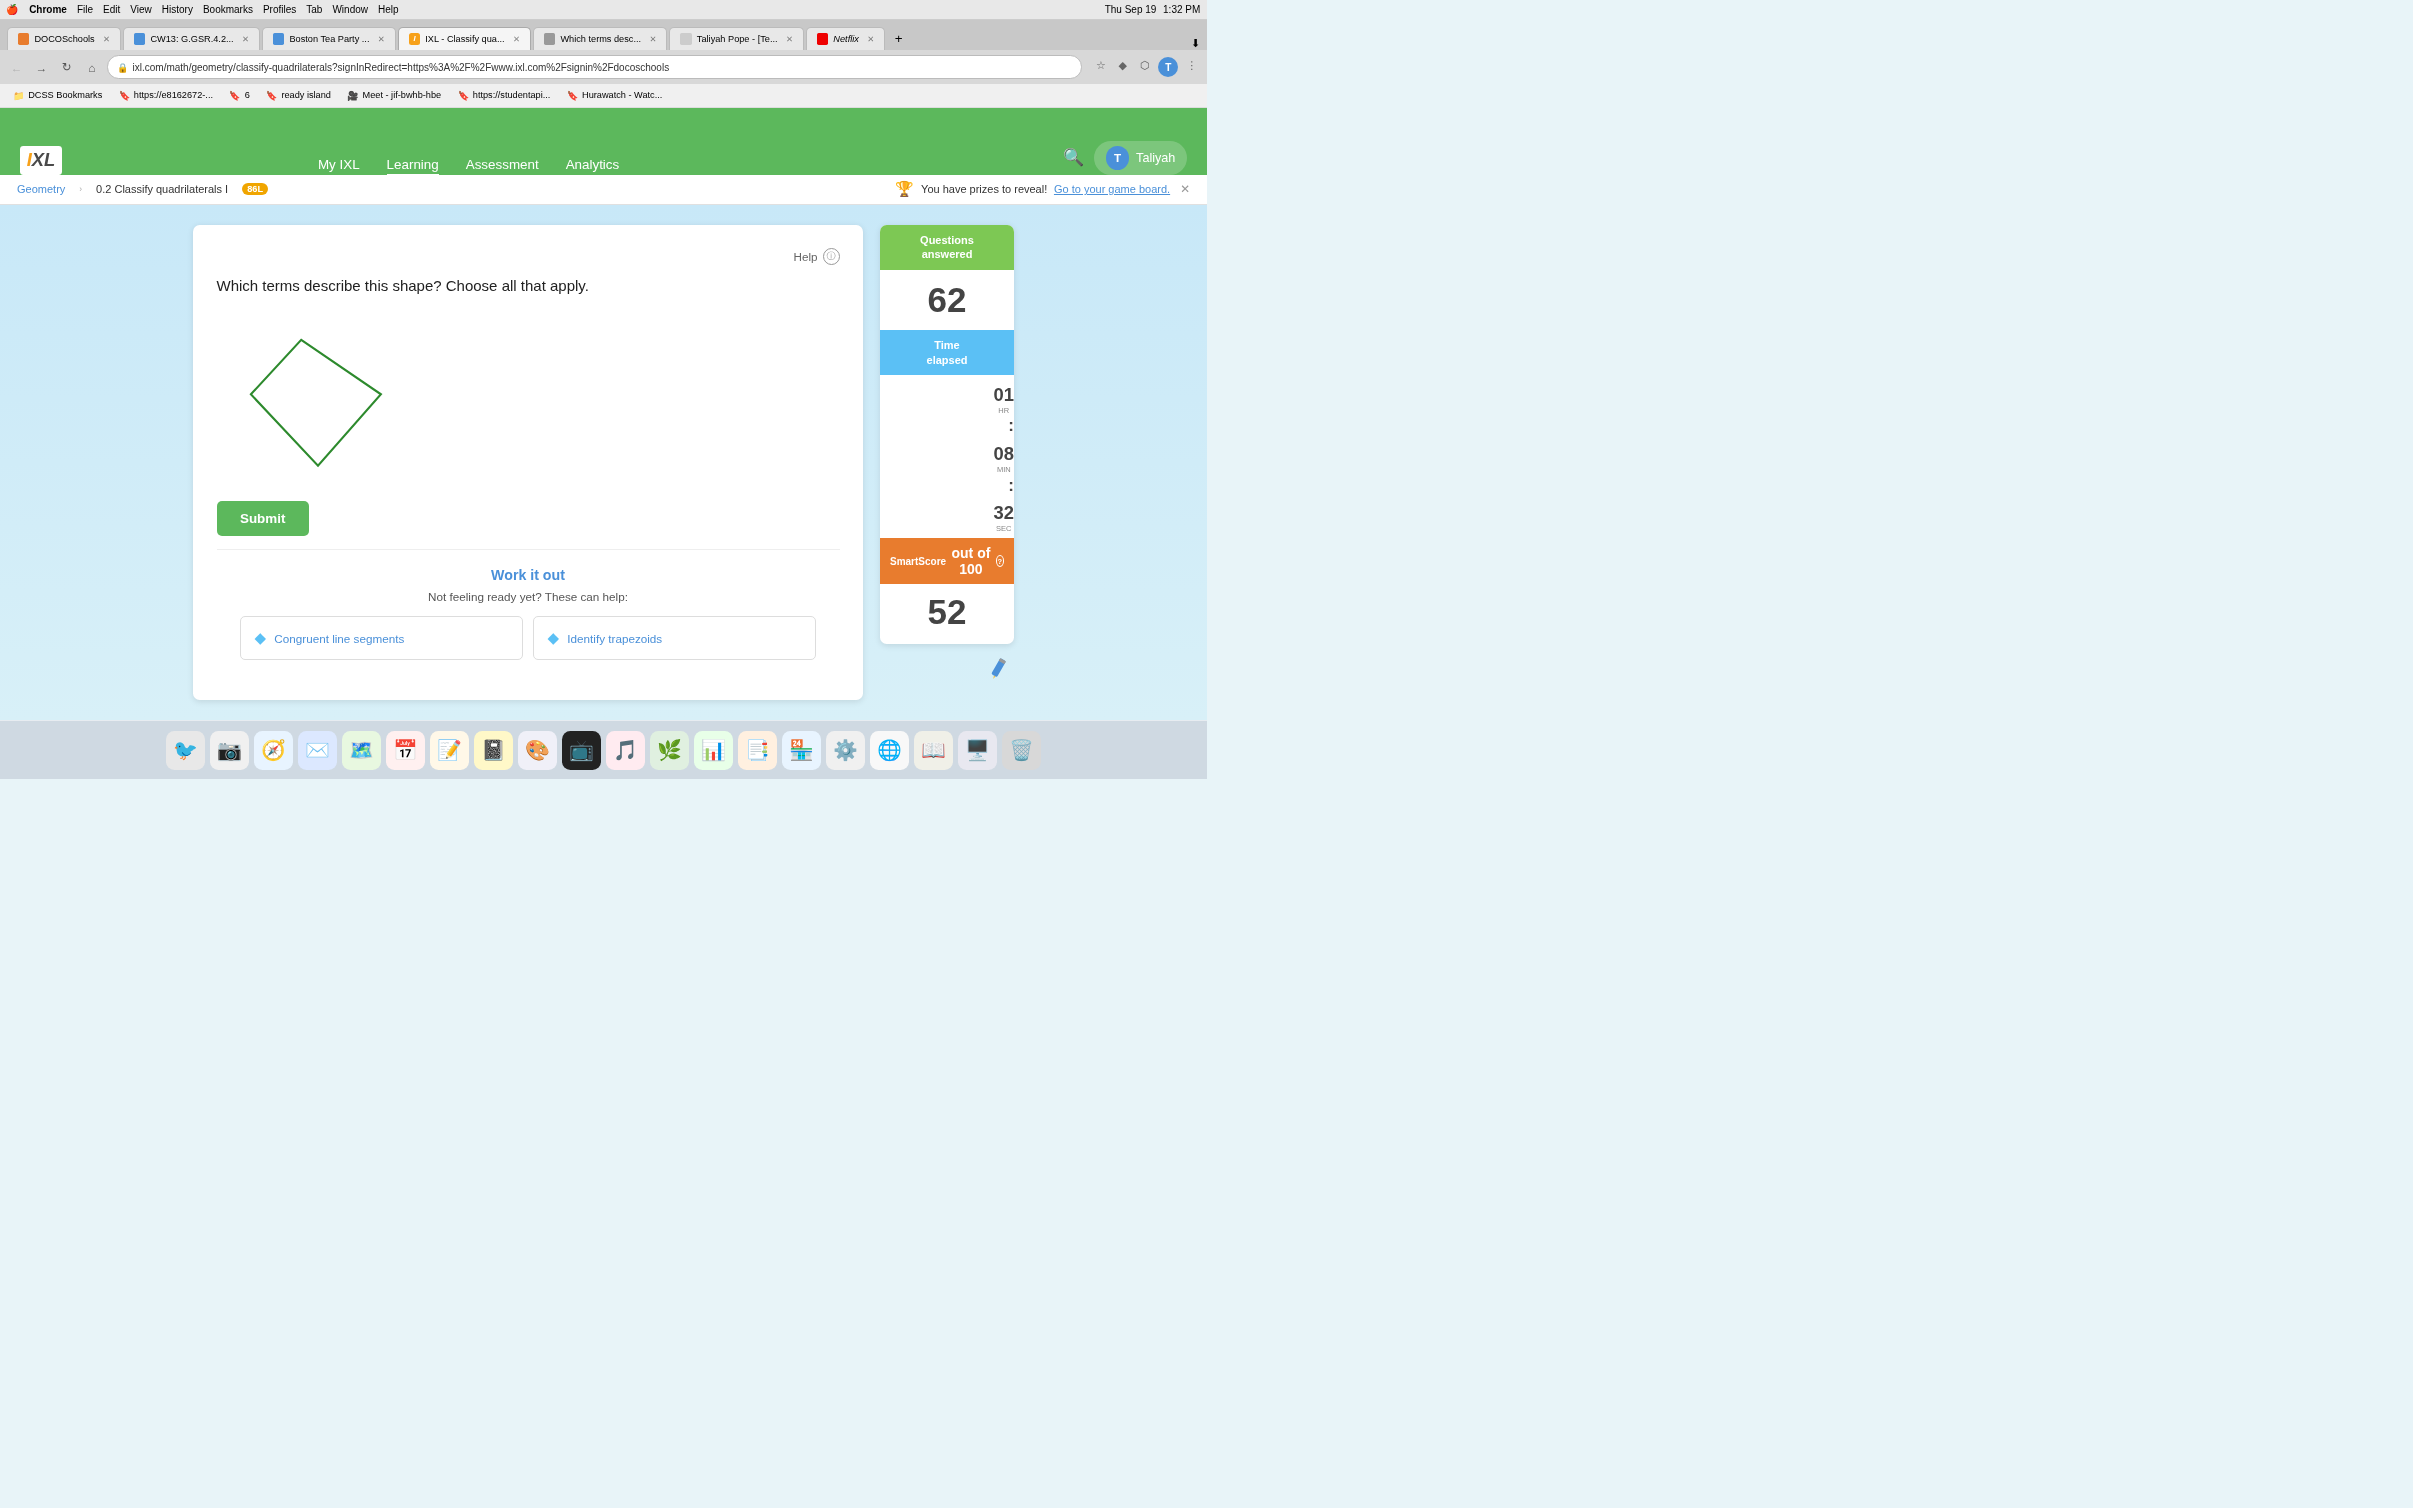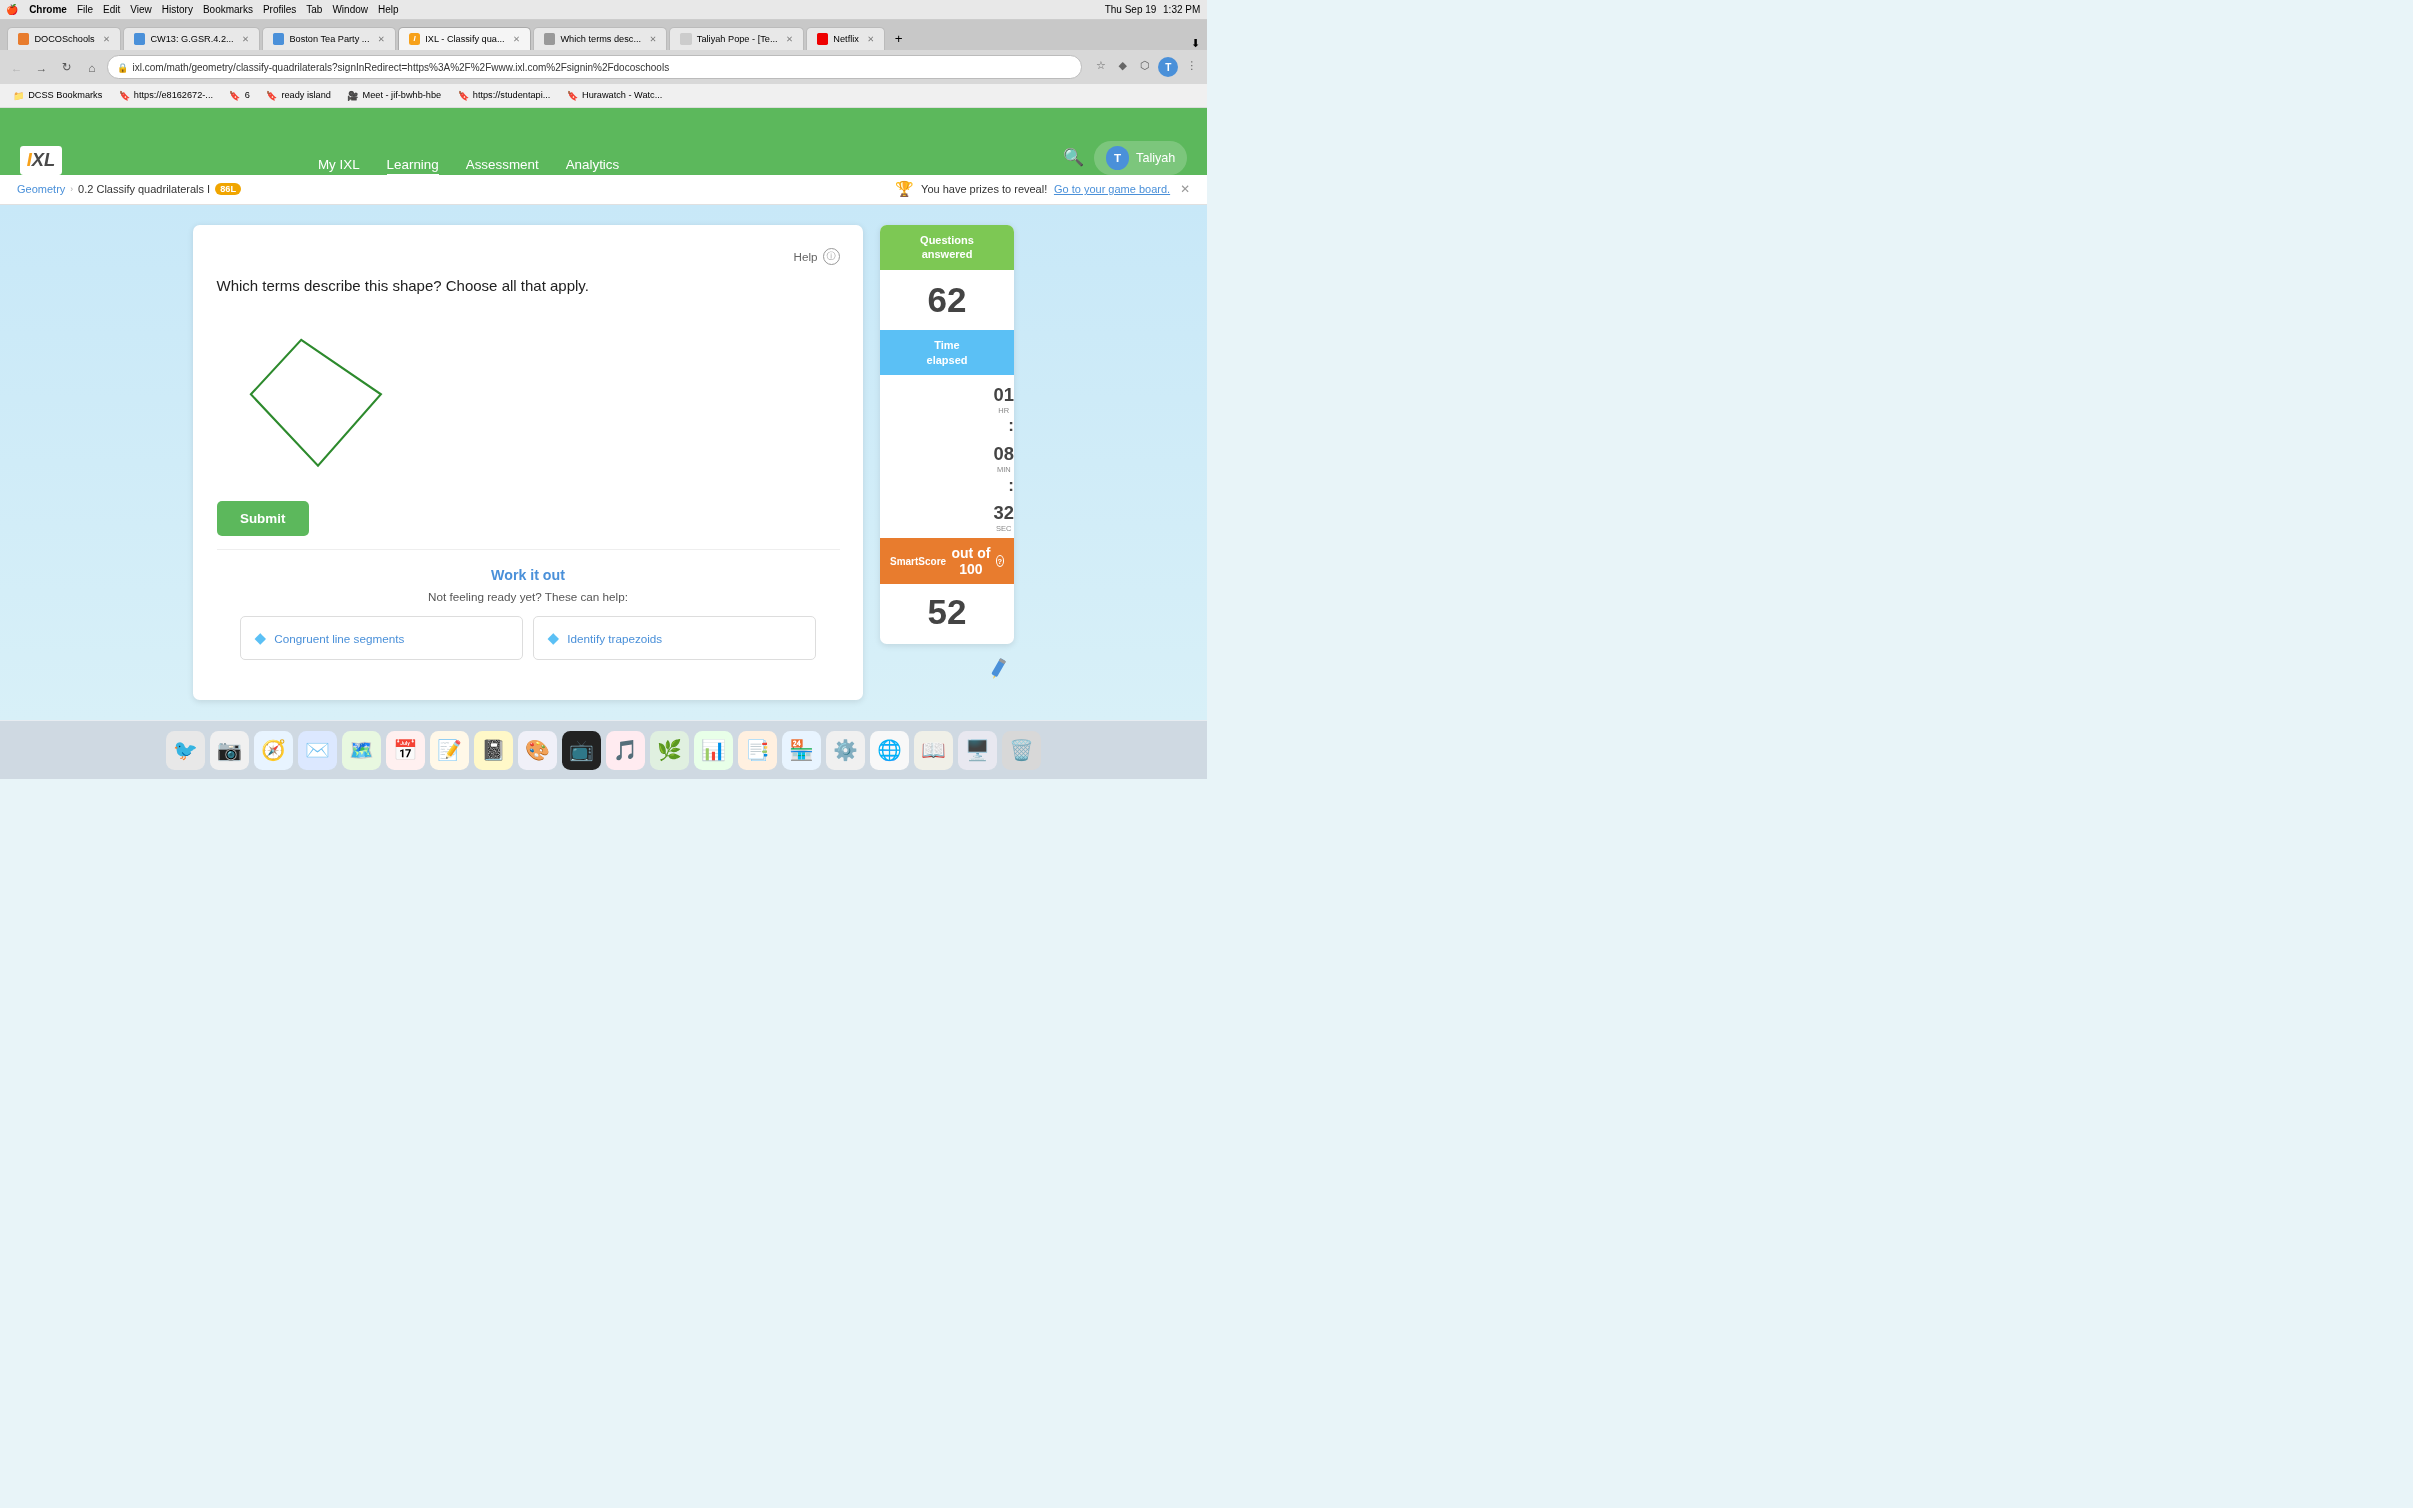--- a/index.html
+++ b/index.html
@@ -146,21 +146,21 @@
       height: 30px;
       background: white;
       display: flex;
       align-items: center;
       padding: 0 17px;
       font-size: 11px;
       color: #666;
       border-bottom: 0.8px solid #e0e0e0;
       justify-content: space-between;
     }
-    .breadcrumb-left { display: flex; align-items: center; gap: 5px; }
+    .breadcrumb-left { display: flex; align-items: center; gap: 14px; }
     .breadcrumb-link { color: #4a90d9; cursor: pointer; }
     .breadcrumb-chevron { color: #aaa; font-size: 8.4px; }
     .breadcrumb-current { color: #333; font-weight: 500; }
     .breadcrumb-badge {
       background: #f0a500;
       color: white;
       font-size: 9.2px;
       padding: 0.8px 5px;
       border-radius: 6.7px;
       font-weight: 600;
@@ -464,21 +464,21 @@
       <span style="font-size:9.2px;">Which terms desc...</span>
       <span class="tab-close">✕</span>
     </div>
     <div class="tab">
       <div class="tab-favicon" style="background:#ccc;"></div>
       <span style="font-size:9.2px;">Taliyah Pope - [Te...</span>
       <span class="tab-close">✕</span>
     </div>
     <div class="tab">
       <div class="tab-favicon" style="background:#e00; border-radius:1.7px;"></div>
-      <span style="font-size:9.2px;">Netflix</span>
+      <span style="font-size:9.2px;font-style:italic;">Netflix</span>
       <span class="tab-close">✕</span>
     </div>
     <div class="tab-new">+</div>
     <div style="margin-left:auto;display:flex;align-items:center;gap:3.4px;">
       <span style="font-size:11px;cursor:pointer;">⬇</span>
     </div>
   </div>
 
   <div class="address-bar">
     <div class="nav-btn disabled">←</div>

